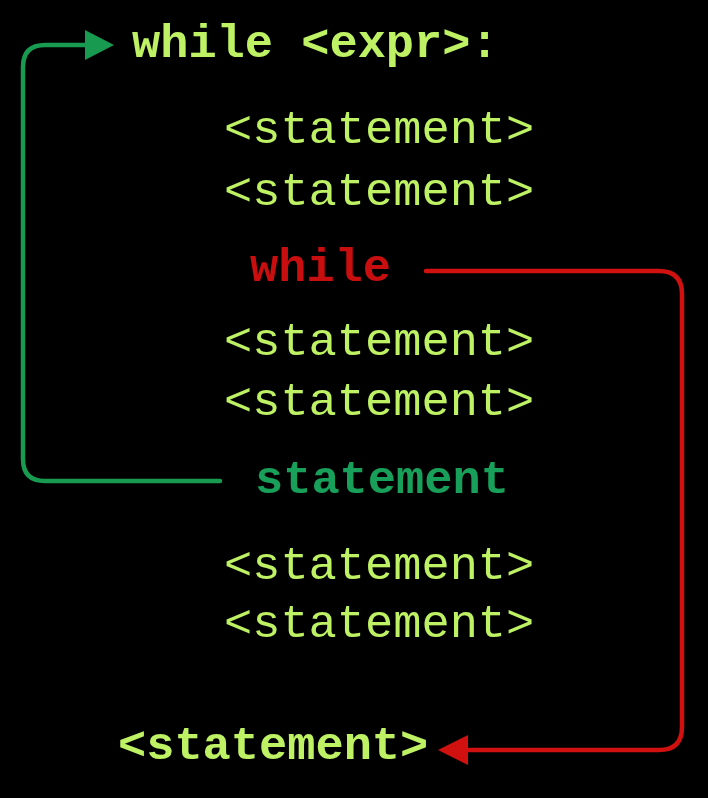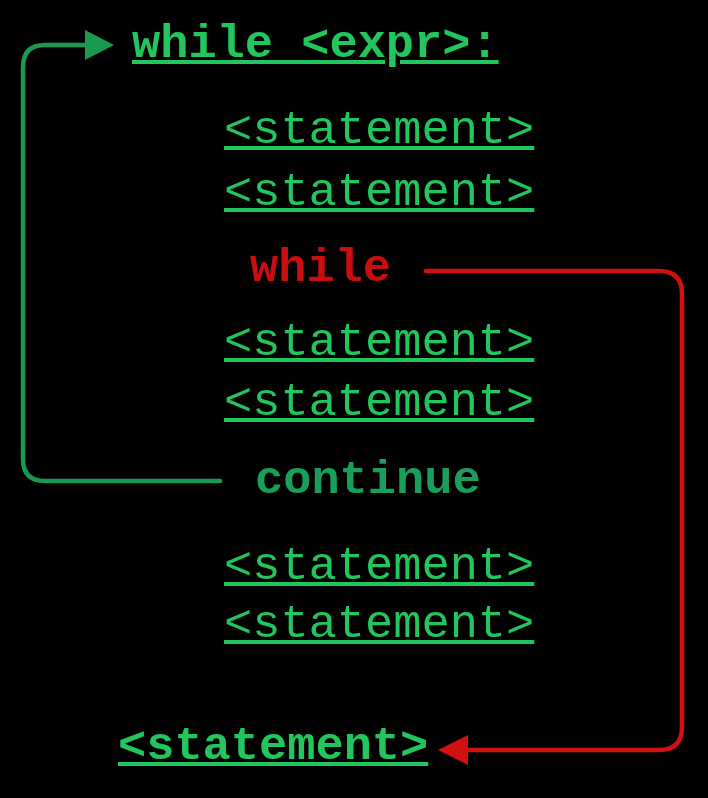--- a/index.html
+++ b/index.html
@@ -15,21 +15,21 @@
     overflow: hidden;
     font-family: "Liberation Mono", monospace;
   }
   .code-line {
     position: absolute;
     font-size: 47px;
     line-height: 50px;
     white-space: pre;
     letter-spacing: 0;
   }
-  .blue   { color: #22c55e; text-decoration: underline; }
+  .blue   { color: #bef264; }
   .red    { color: #c80e0e; }
   .green  { color: #18a05a; }
   .bold   { font-weight: bold; }
 
   
   .l-while    { left: 132px; top:  20px; }
   .l-stmt1    { left: 224px; top: 106px; }
   .l-stmt2    { left: 224px; top: 168px; }
   .l-break    { left: 250px; top: 244px; }
   .l-stmt3    { left: 224px; top: 318px; }
@@ -64,21 +64,21 @@
   <div class="code-line l-stmt1 blue">&lt;statement&gt;</div>
 
   <div class="code-line l-stmt2 blue">&lt;statement&gt;</div>
 
   <div class="code-line l-break red bold">while</div>
 
   <div class="code-line l-stmt3 blue">&lt;statement&gt;</div>
 
   <div class="code-line l-stmt4 blue">&lt;statement&gt;</div>
 
-  <div class="code-line l-continue green bold">continue</div>
+  <div class="code-line l-continue green bold">statement</div>
 
   <div class="code-line l-stmt5 blue">&lt;statement&gt;</div>
 
   <div class="code-line l-stmt6 blue">&lt;statement&gt;</div>
 
   <div class="code-line l-after blue bold">&lt;statement&gt;</div>
 
 </div>
 
 </body></html>

